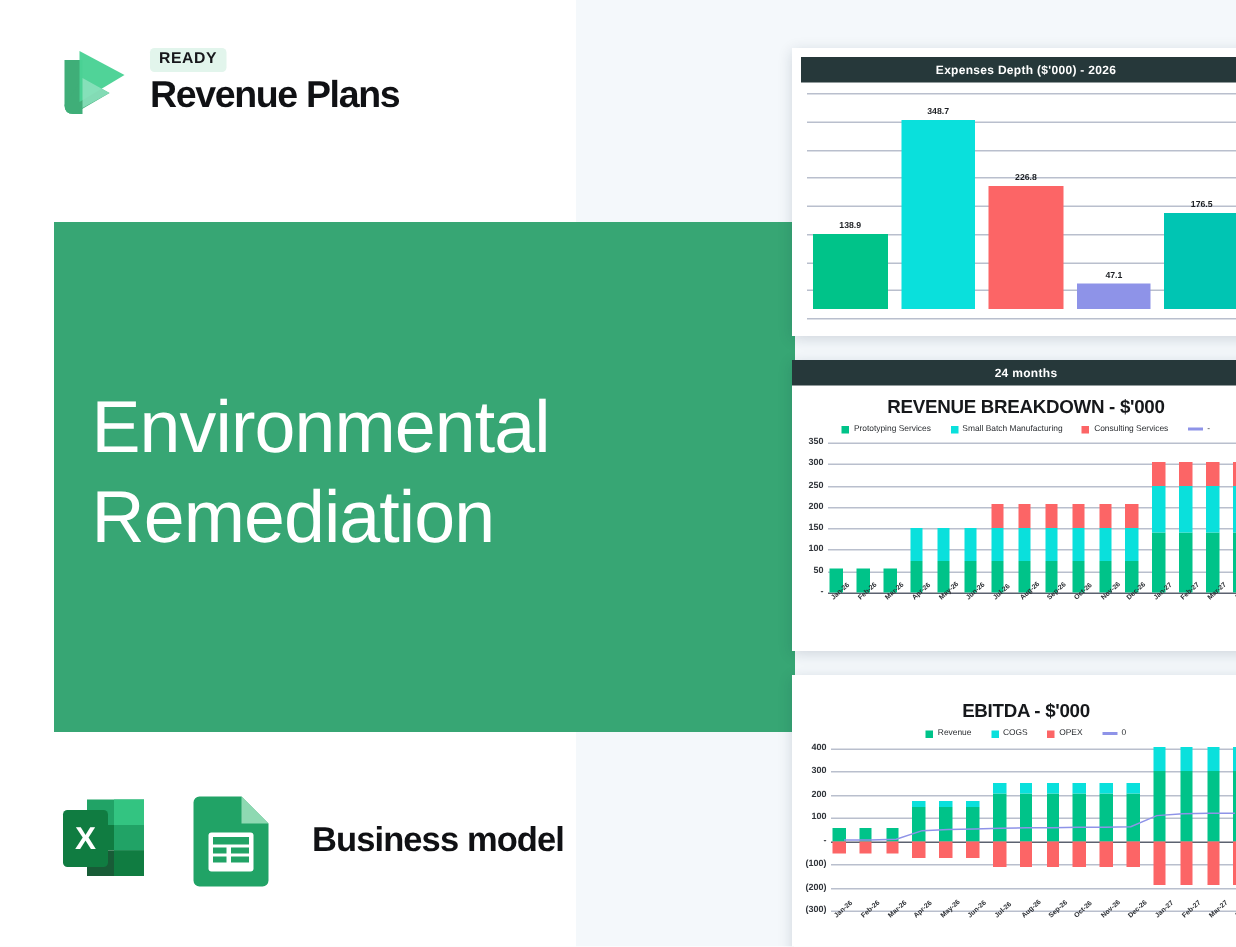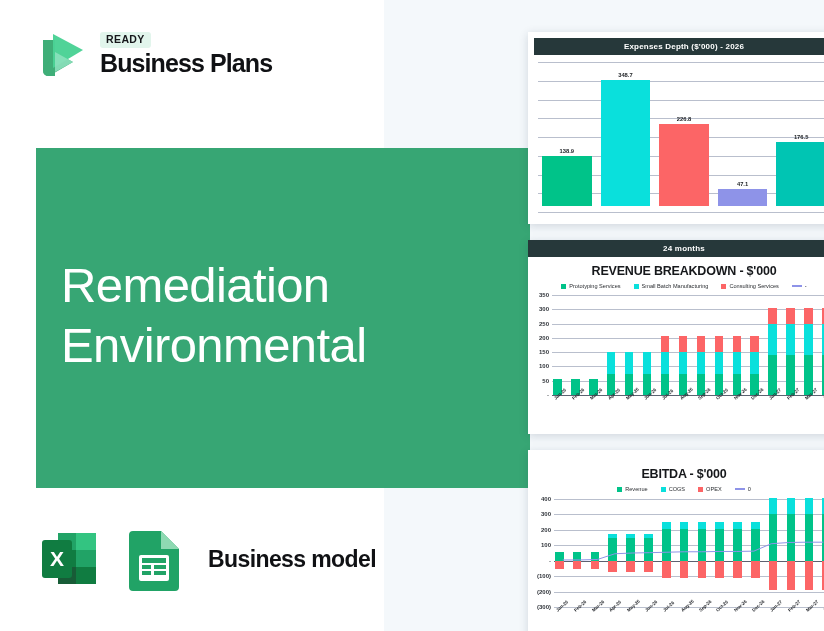--- a/index.html
+++ b/index.html
@@ -115,28 +115,28 @@
     <div class="logo-mark">
       <svg viewBox="0 0 56 56" width="56" height="56">
         <path d="M10 14 L10 44 Q10 50 16 50 L22 50 L22 14 Z" fill="#3fae78"></path>
         <path d="M10 44 Q10 50 16 50 L40 36 L22 26 Z" fill="#3fae78"></path>
         <path d="M20 8 L20 42 L50 24 Z" fill="#4ad295" opacity="0.97"></path>
         <path d="M22 26 L40 36 L22 46 Z" fill="#8fe3bf" opacity="0.85"></path>
       </svg>
     </div>
     <div class="logo-text-wrap">
       <span class="ready-badge">READY</span>
-      <span class="brand-name">Business Plans</span>
+      <span class="brand-name">Revenue Plans</span>
     </div>
   </div>
 
   <div class="title-band"></div>
   <div class="title-text">
+    <div>Environmental</div>
     <div>Remediation</div>
-    <div>Environmental</div>
   </div>
 
   <div class="footer-row">
     <div class="xls-icon">
       <svg viewBox="0 0 68 68" width="68" height="68">
         <rect x="22" y="8" width="38" height="17" fill="#21a366"></rect>
         <rect x="22" y="25" width="38" height="17" fill="#107c41"></rect>
         <rect x="22" y="42" width="38" height="17" fill="#185c37"></rect>
         <rect x="40" y="8" width="20" height="17" fill="#33c481"></rect>
         <rect x="40" y="25" width="20" height="17" fill="#21a366"></rect>

